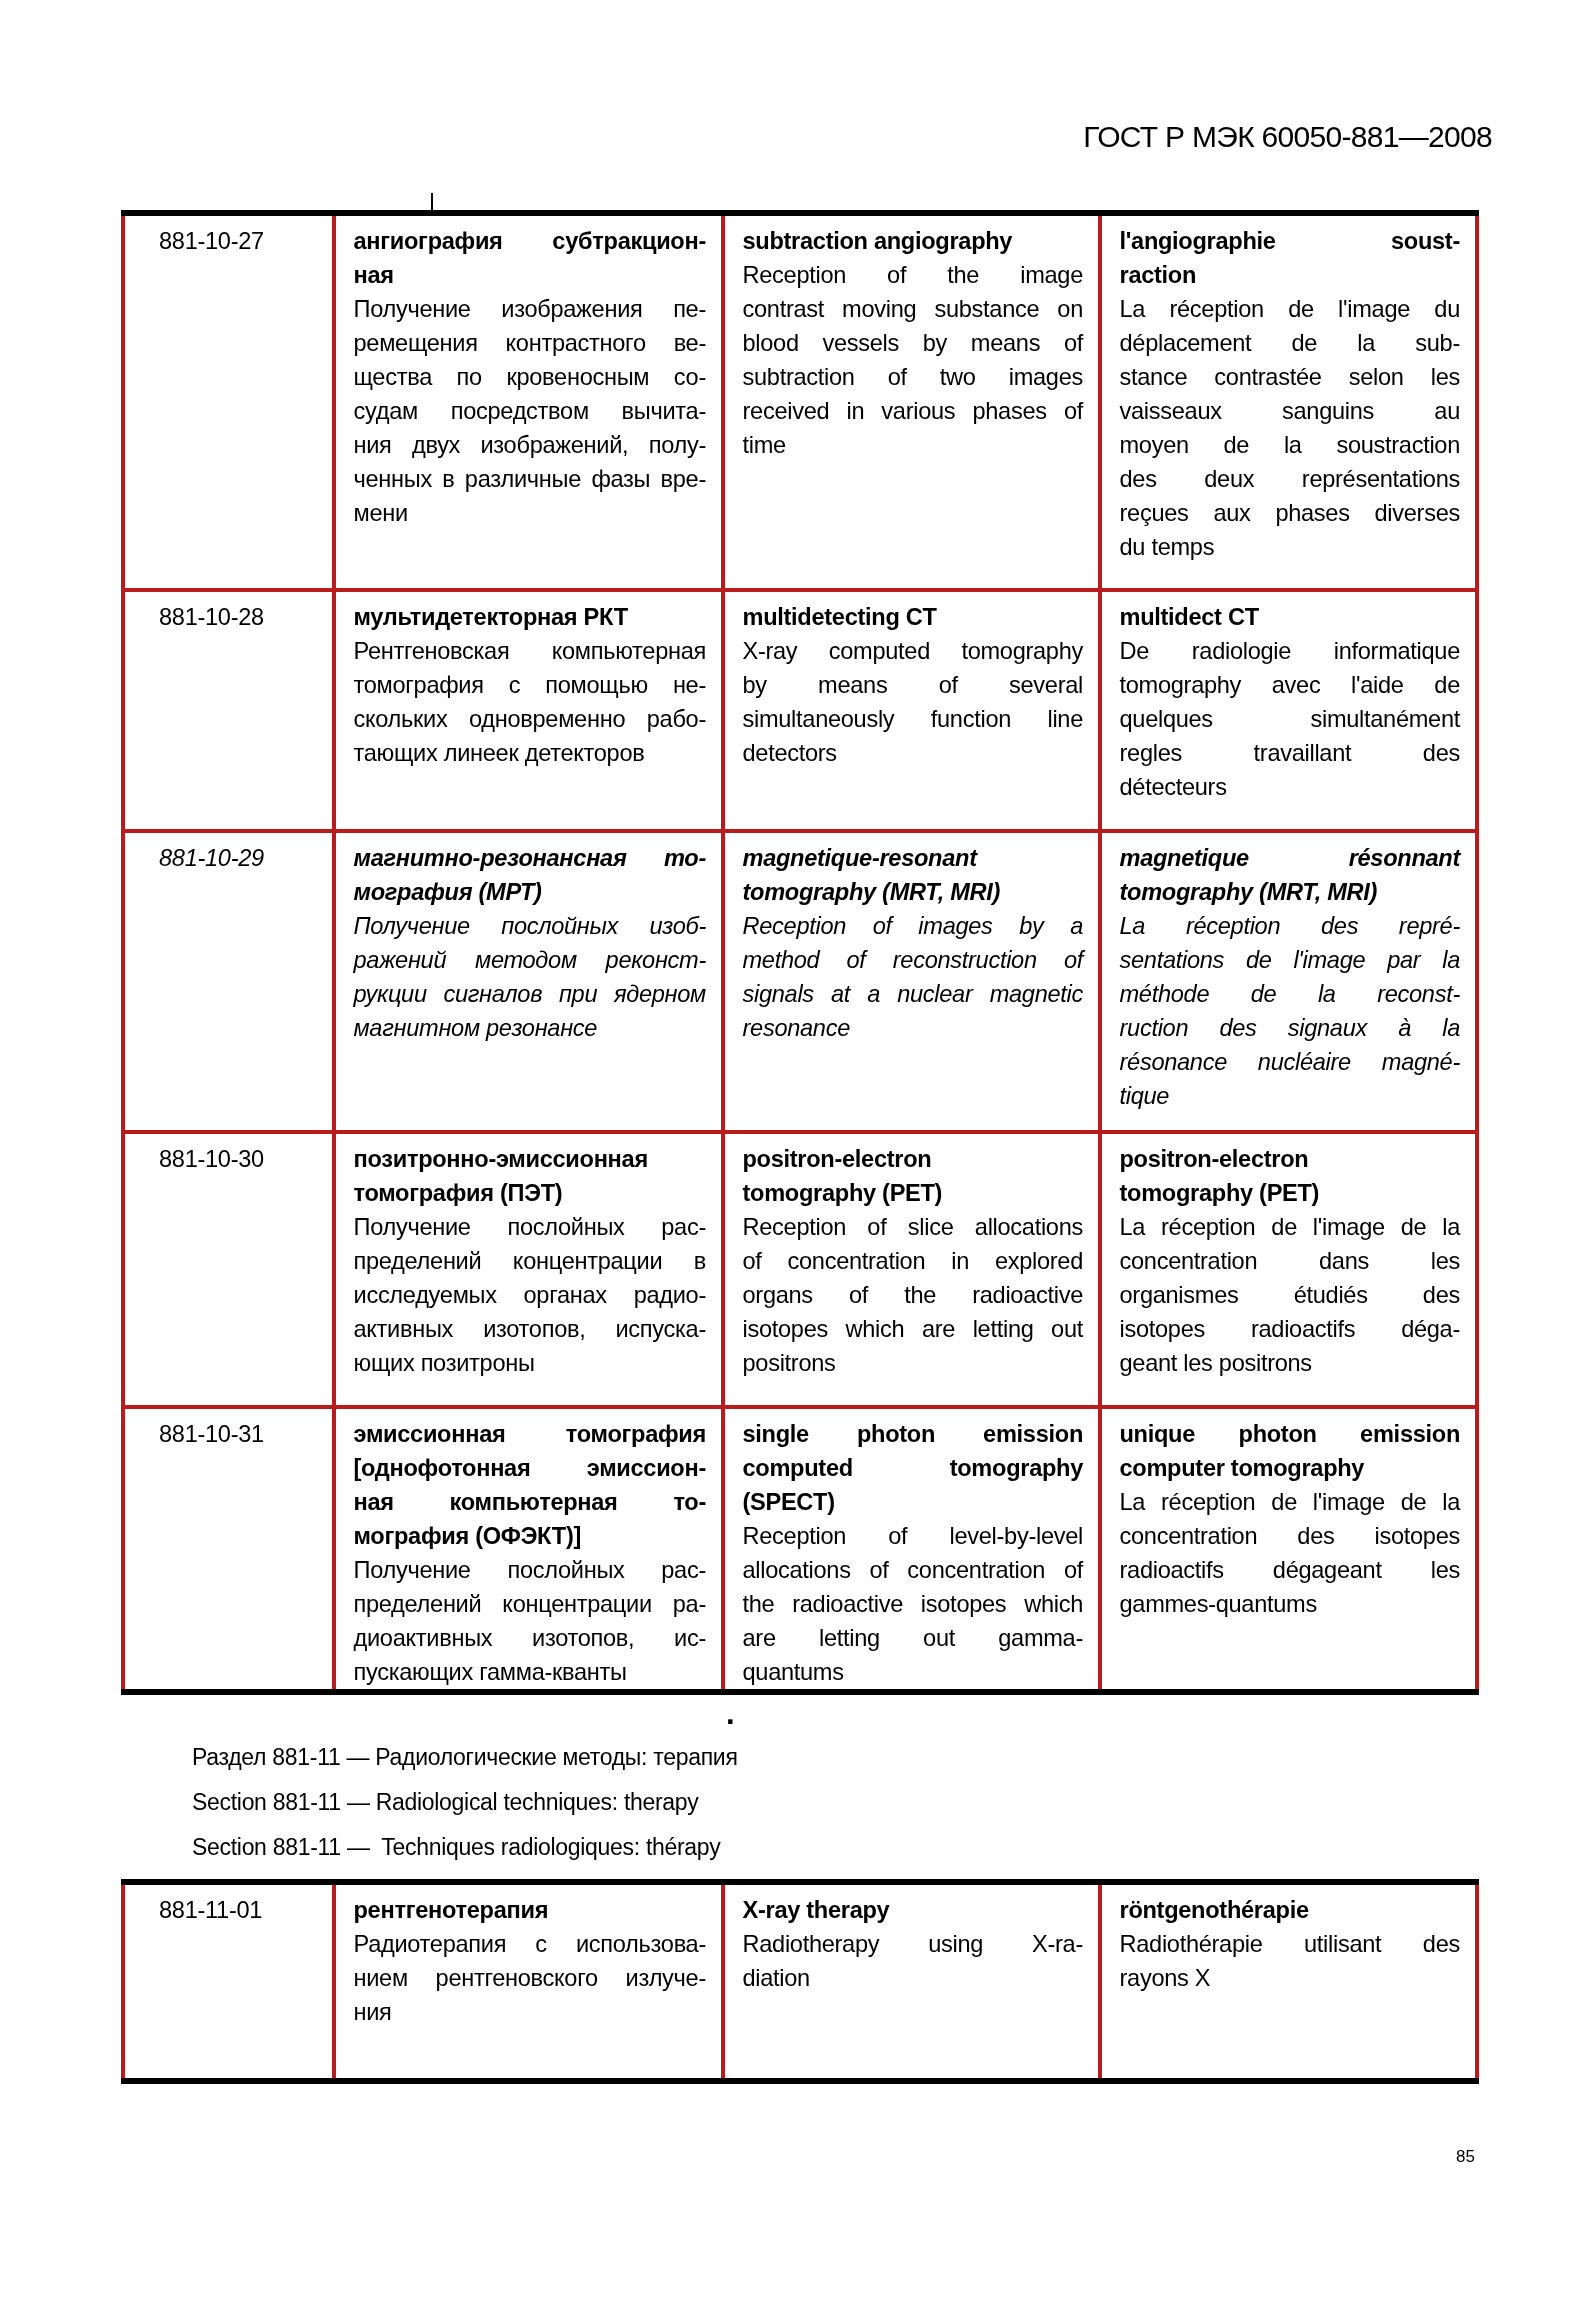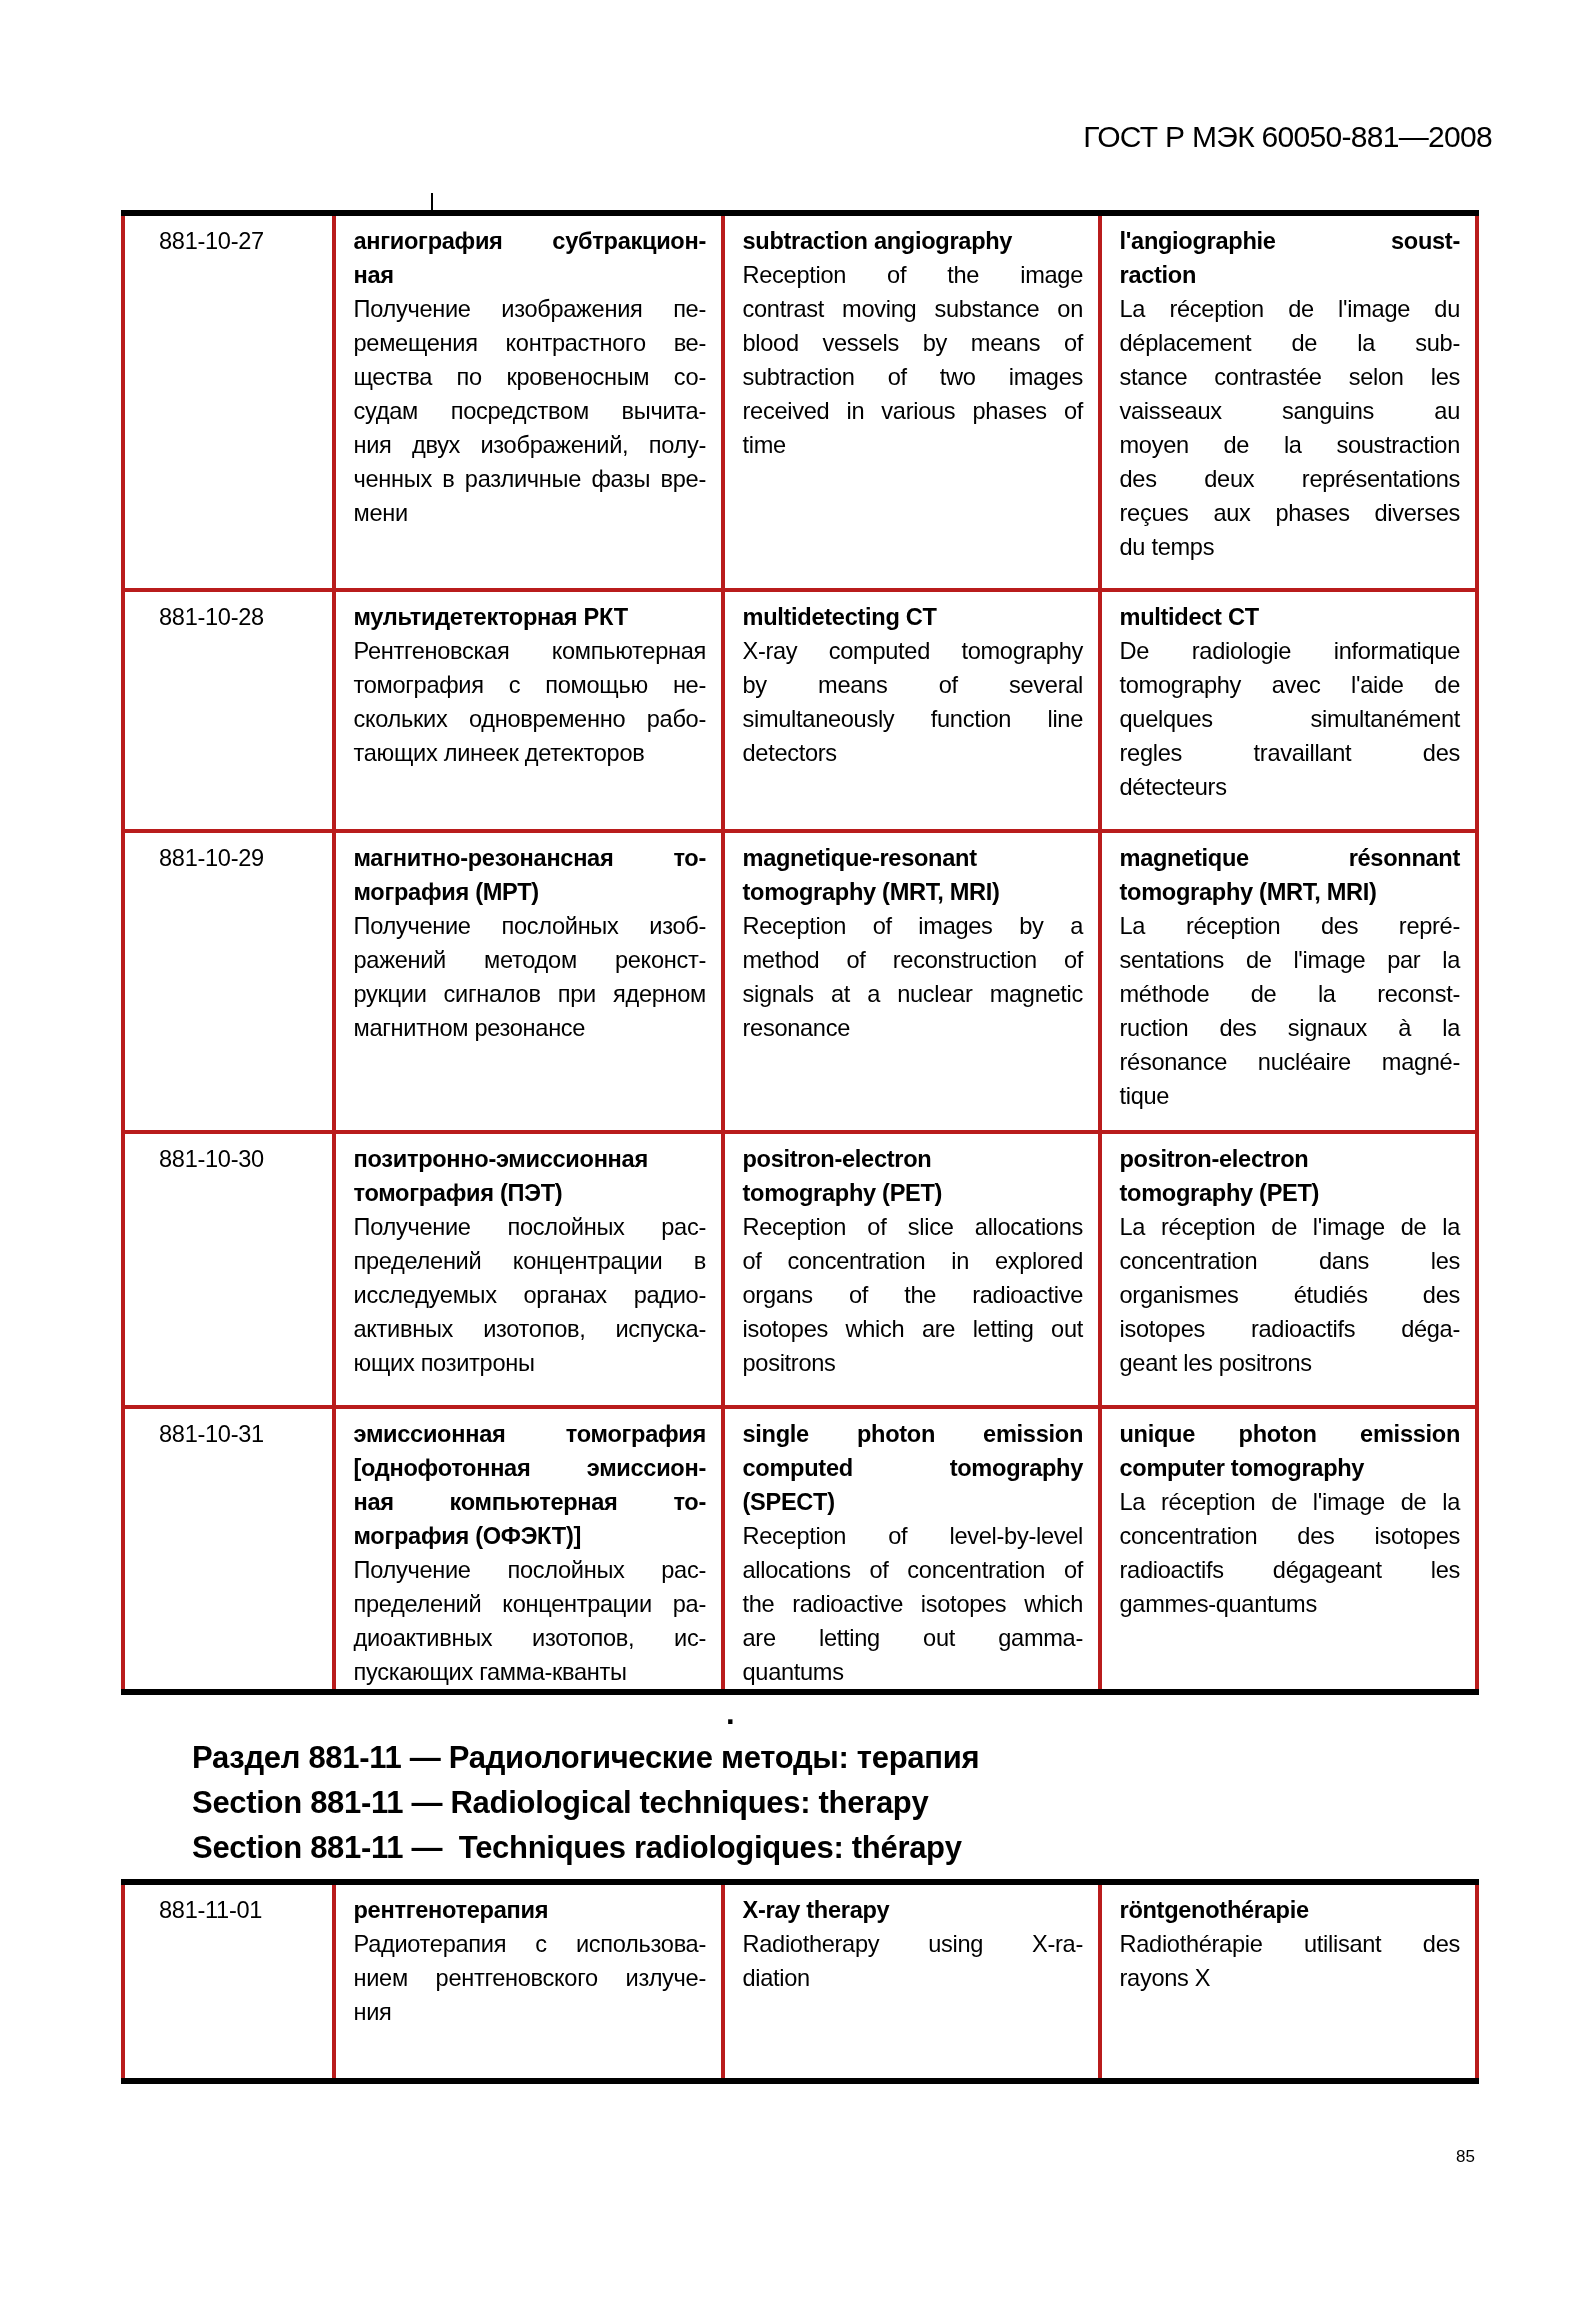--- a/index.html
+++ b/index.html
@@ -38,21 +38,21 @@
   #table2{top:1879px;}
   table.term-table td{
     border:4px solid #b91c1c;
     vertical-align:top;
     padding:8px 15px 0 17.5px;
     overflow:hidden;
   }
   table.term-table td.id-cell{padding-left:34px;}
   #table1 tr:nth-child(1){height:377px;}
   #table1 tr:nth-child(2){height:241px;}
-  #table1 tr:nth-child(3){height:301px;}
+  #table1 tr:nth-child(3){height:301px;font-style:italic;}
   #table1 tr:nth-child(4){height:275px;}
   #table1 tr:nth-child(5){height:284px;}
   #table2 tr:nth-child(1){height:199px;padding-left:38px;}
   .term-id,.line{
     font-size:23.6px;
     line-height:34px;
     letter-spacing:-0.3px;
   }
   .term .line{font-weight:bold;}
   .line{
@@ -60,23 +60,23 @@
     text-align-last:justify;
   }
   .line:last-child{text-align-last:left;}
   
   #section-heading{
     position:absolute;
     left:192px;
     top:1735px;
   }
   .heading-line{
-    font-size:31px;
+    font-size:23px;
     line-height:45px;
-    font-weight:bold;
+    font-weight:normal;
     letter-spacing:-0.3px;
     white-space:pre-wrap;
   }
   
   #stray-dot{
     position:absolute;
     left:726px;
     top:1696px;
     font-size:31px;
     font-weight:bold;

